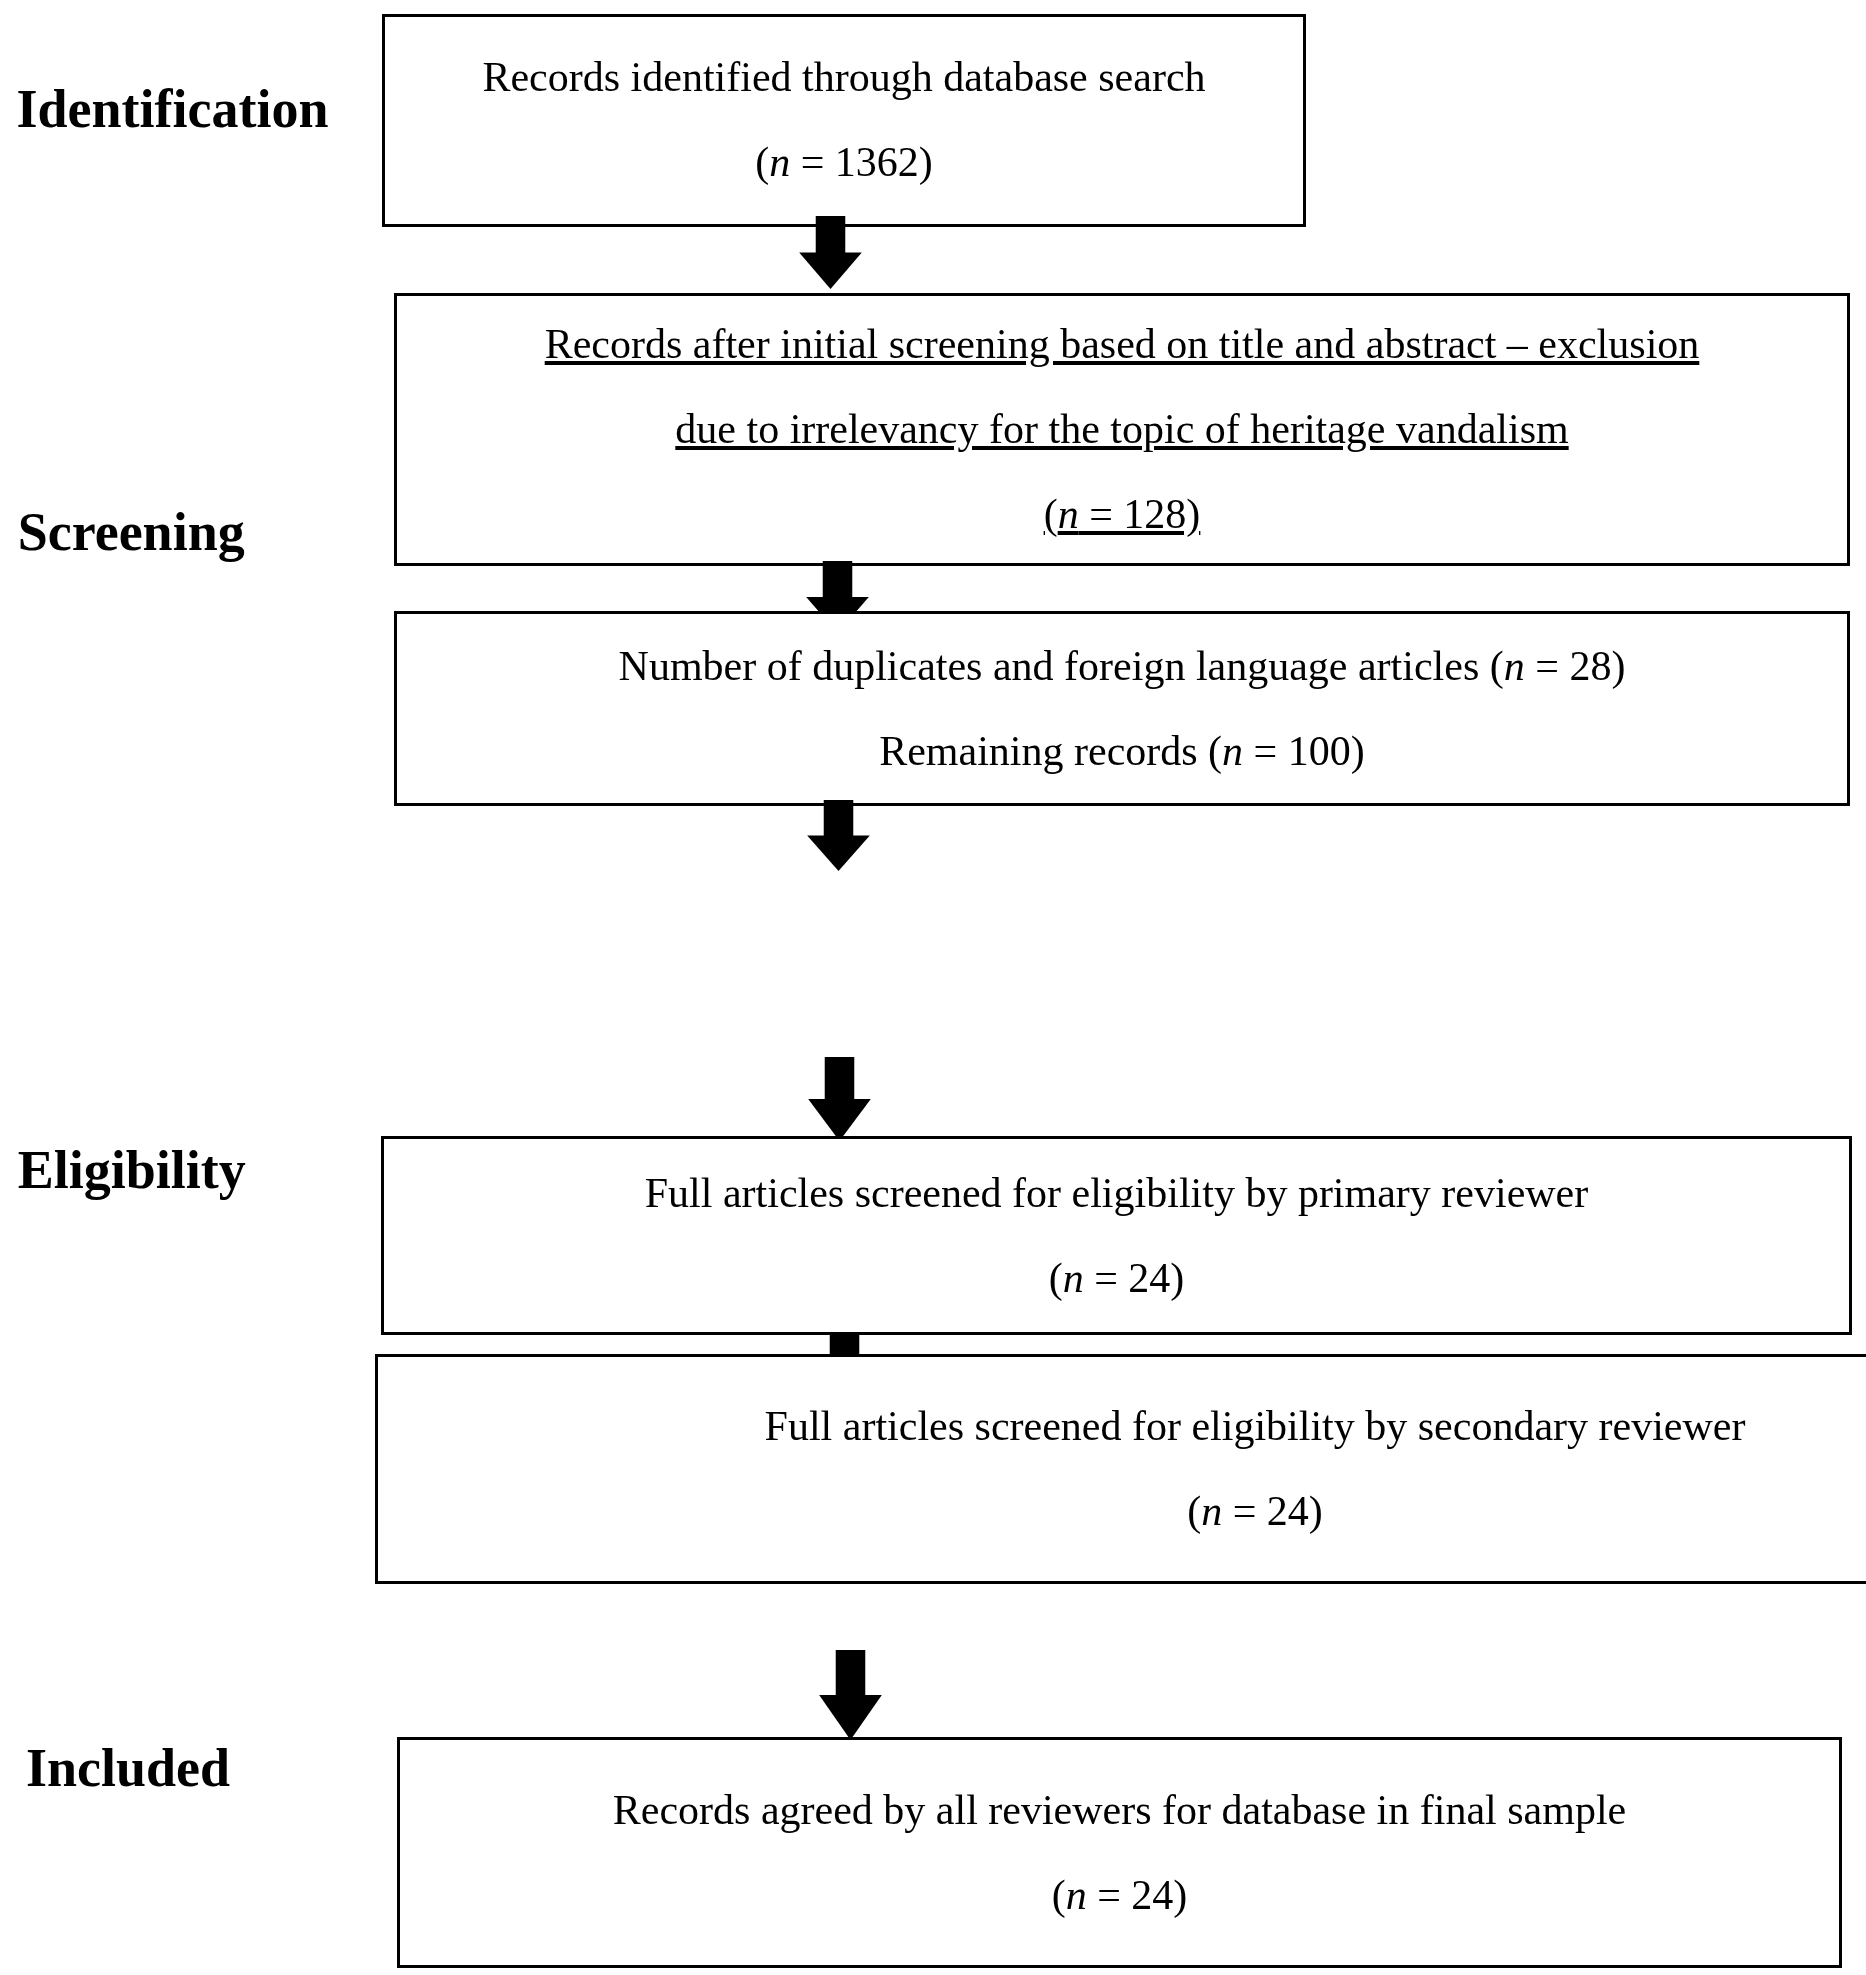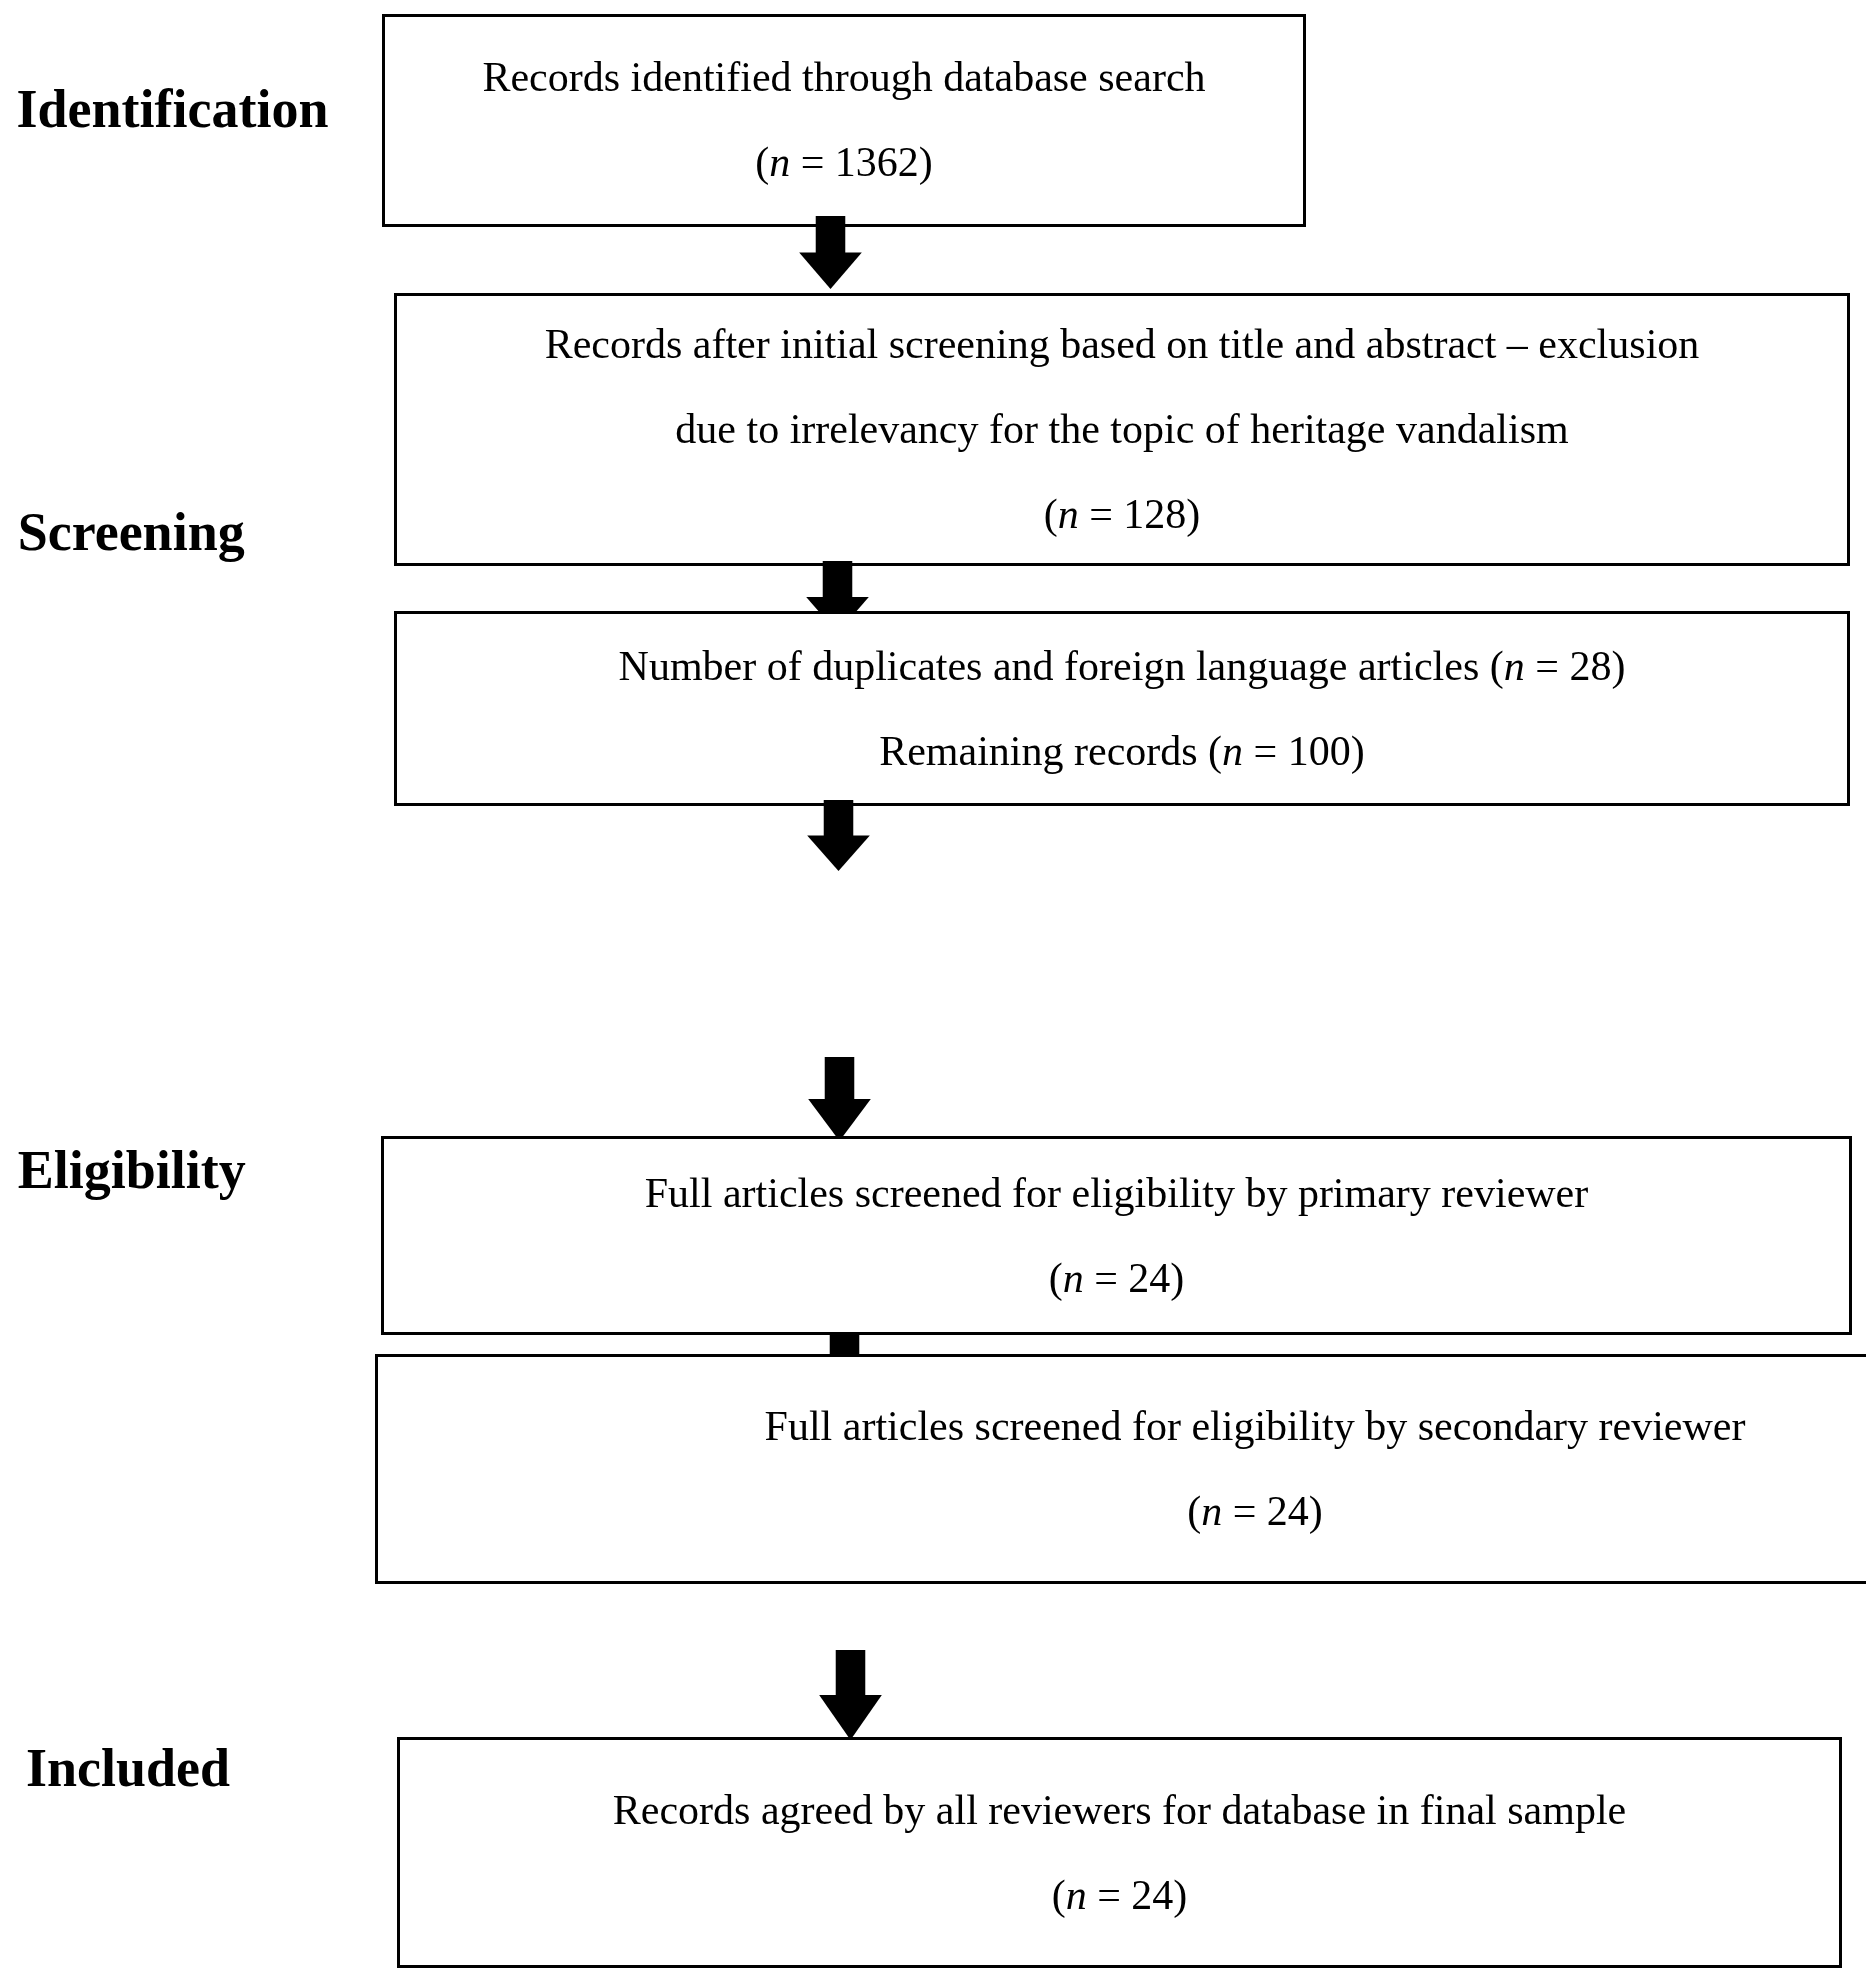--- a/index.html
+++ b/index.html
@@ -39,21 +39,21 @@
     justify-content: center;
     align-items: center;
     text-align: center;
     font-size: 42px;
     line-height: 85px;
     padding: 0 16px;
   }
   .box .bt { display: block; }
 
   .b1 { left: 382px; top: 13.6px;   width: 924px; height: 213px; }
-  .b2 { left: 394px; top: 293px;  width: 1456px; height: 273px; }
+  .b2 { left: 394px; top: 293px;  width: 1456px; height: 273px; text-decoration: underline; }
   .b3 { left: 394px; top: 611px; width: 1456px; height: 195px; }
   .b4 { left: 387px; top: 853px; width: 1460px; height: 217px; }
   .b5 { left: 381px; top: 1136px; width: 1471px; height: 199px; }
   .b6 { left: 375px; top: 1354px; width: 1760px; height: 230px; }
   .b7 { left: 397px; top: 1737px; width: 1445px; height: 231px; }
 
   .arrow {
     position: absolute;
     width: 65px;
   }

